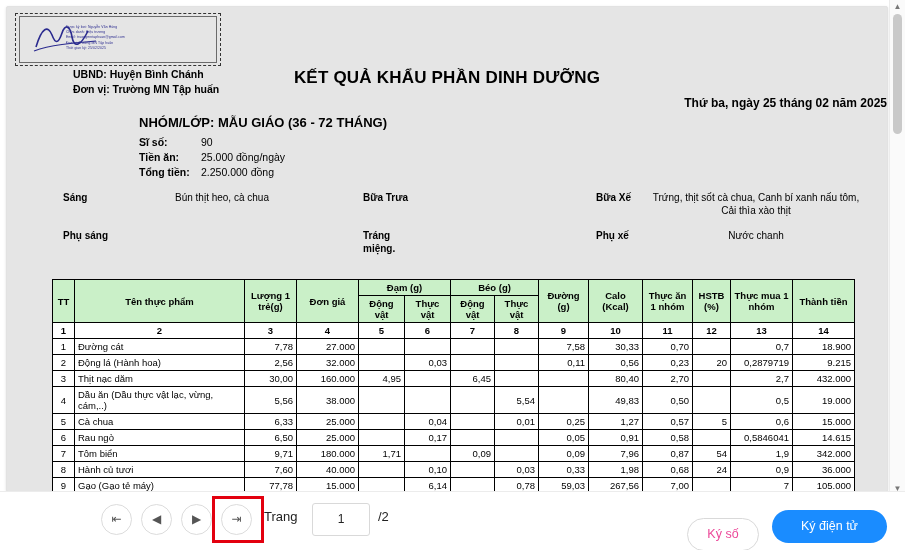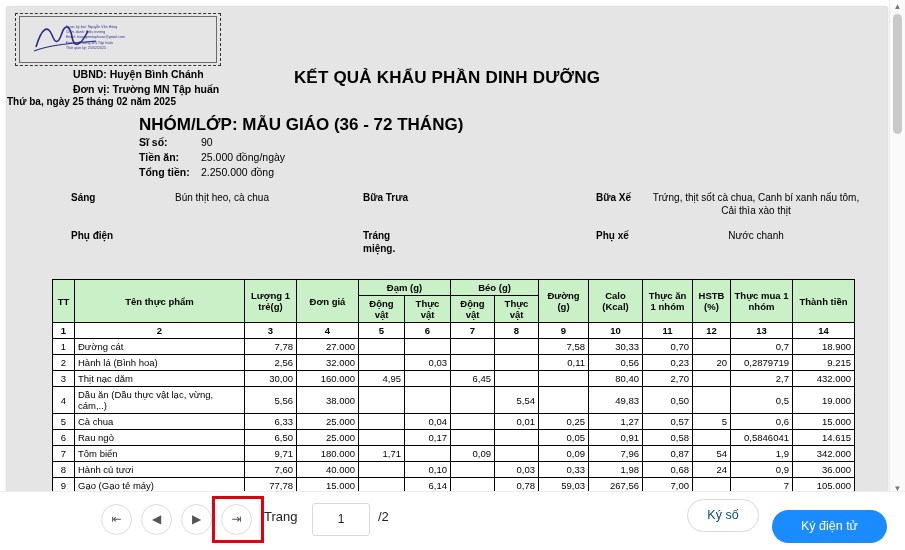--- a/index.html
+++ b/index.html
@@ -121,29 +121,29 @@
     text-align: center;
     font-size: 17px;
     font-weight: bold;
     letter-spacing: 0.2px;
   }
   .doc-date {
     position: absolute;
     left: 0;
     top: 89px;
     width: 880px;
-    text-align: left;
-    font-size: 10px;
+    text-align: right;
+    font-size: 12px;
     font-weight: bold;
   }
   .group-title {
     position: absolute;
     left: 132px;
     top: 108px;
-    font-size: 17px;
+    font-size: 13px;
     font-weight: bold;
   }
   .meta {
     position: absolute;
     left: 132px;
     top: 128px;
     font-size: 10.5px;
     line-height: 15px;
   }
   .meta-row { display: flex; }
@@ -155,21 +155,21 @@
     position: absolute;
     left: 56px;
     top: 184px;
     width: 790px;
     font-size: 10px;
     line-height: 13px;
   }
   .meal-row { position: relative; height: 38px; }
   .m-lab { position: absolute; font-weight: bold; }
   .m-val { position: absolute; padding-left: 36px; }
-  .c1-lab { left: 8px; width: 70px; }
+  .c1-lab { left: 0; width: 70px; }
   .c1-val { left: 76px; width: 180px; }
   .c2-lab { left: 300px; width: 60px; }
   .c2-val { left: 348px; width: 192px; }
   .c3-lab { left: 533px; width: 56px; }
   .c3-val { left: 552px; width: 210px; text-align: center; }
 
   
   table.nutri {
     position: absolute;
     left: 45px;
@@ -266,27 +266,27 @@
   .page-total {
     position: absolute;
     left: 378px;
     top: 17px;
     font-size: 13px;
     color: #222;
   }
   .btn-outline {
     position: absolute;
     right: 146px;
-    top: 7px;
+    top: 26px;
     width: 72px;
     height: 33px;
     border: 1px solid #d9d9d9;
     border-radius: 17px;
     background: #fff;
-    color: #0c4a6e;
+    color: #ec4899;
     font-size: 12.5px;
     line-height: 31px;
     text-align: center;
     box-sizing: border-box;
   }
   .btn-primary {
     position: absolute;
     right: 18px;
     top: 18px;
     width: 115px;
@@ -353,21 +353,21 @@
 
     <div class="meals">
       <div class="meal-row">
         <span class="m-lab c1-lab">Sáng</span>
         <span class="m-val c1-val">Bún thịt heo, cà chua</span>
         <span class="m-lab c2-lab">Bữa Trưa</span>
         <span class="m-lab c3-lab">Bữa Xế</span>
         <span class="m-val c3-val">Trứng, thịt sốt cà chua, Canh bí xanh nấu tôm, Cải thìa xào thịt</span>
       </div>
       <div class="meal-row">
-        <span class="m-lab c1-lab">Phụ điện</span>
+        <span class="m-lab c1-lab">Phụ sáng</span>
         <span class="m-val c1-val"></span>
         <span class="m-lab c2-lab">Tráng miệng.</span>
         <span class="m-val c2-val"></span>
         <span class="m-lab c3-lab">Phụ xế</span>
         <span class="m-val c3-val">Nước chanh</span>
       </div>
     </div>
 
     <table class="nutri">
       <colgroup>
@@ -437,21 +437,21 @@
           <td class="num"></td>
           <td class="num">7,58</td>
           <td class="num">30,33</td>
           <td class="num">0,70</td>
           <td class="num"></td>
           <td class="num">0,7</td>
           <td class="num">18.900</td>
         </tr>
         <tr>
           <td class="ctr">2</td>
-          <td class="nm">Hành lá (Bình hoa)</td>
+          <td class="nm">Động lá (Hành hoa)</td>
           <td class="num">2,56</td>
           <td class="num">32.000</td>
           <td class="num"></td>
           <td class="num">0,03</td>
           <td class="num"></td>
           <td class="num"></td>
           <td class="num">0,11</td>
           <td class="num">0,56</td>
           <td class="num">0,23</td>
           <td class="num">20</td>

